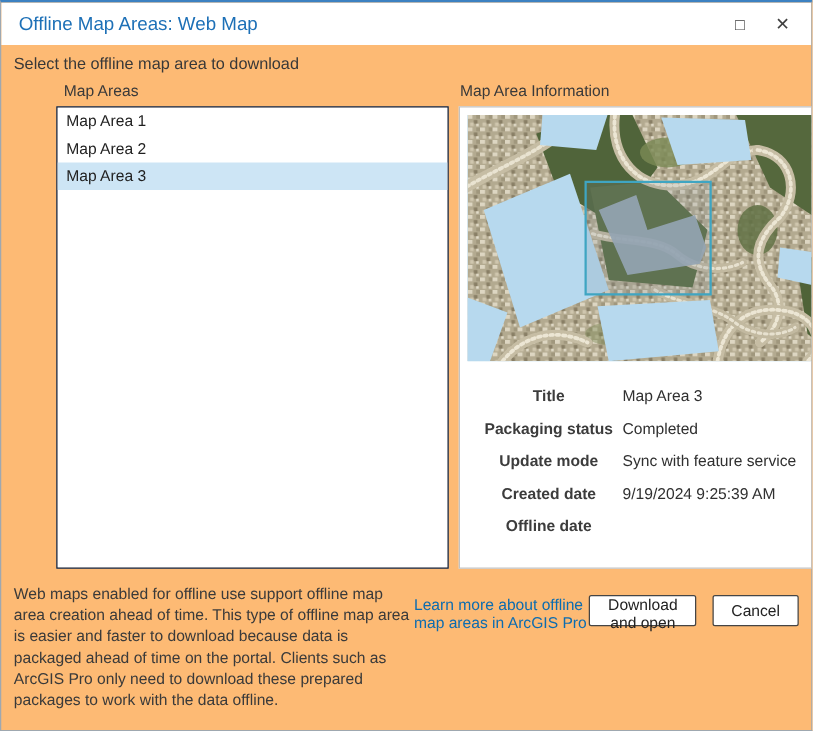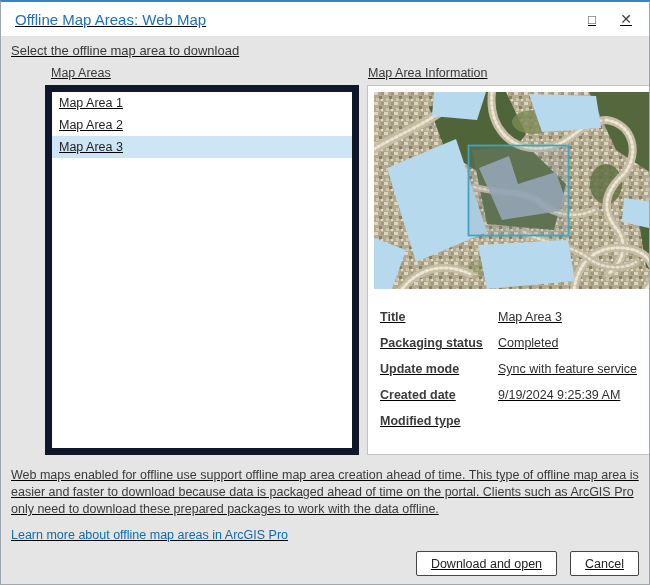--- a/index.html
+++ b/index.html
@@ -1,26 +1,25 @@
 <!DOCTYPE html>
 <html><head>
 <meta charset="utf-8">
 <style>
   * { margin:0; padding:0; box-sizing:border-box; }
   html,body { width:650px; height:585px; }
   body { font-family:"Liberation Sans","DejaVu Sans",sans-serif; }
 
   .dialog {
     width:650px; height:585px;
-    background:#e5e5e5;
+    background:#fdba74;
     border:1px solid #9fa8b0;
     border-top:2px solid #3c81c1;
     display:flex; flex-direction:column;
     overflow:hidden;
-    text-decoration:underline;
   }
 
   
   .titlebar {
     height:34px; background:#ffffff;
     display:flex; align-items:center;
     flex-shrink:0;
   }
   .titlebar .title {
     color:#1d70b7; font-size:15px;
@@ -45,21 +44,21 @@
   .col-left  { width:322px; padding-left:8px; }
   .col-right { width:380px; padding-left:8px; }
   .section-header {
     height:24px; padding:5px 0 0 6px;
     font-size:12.5px; color:#3a3a3a;
   }
   .col-right .section-header { padding-left:1px; }
 
   .list-box {
     width:314px; height:370px;
-    background:#ffffff; border:7px solid #0f172a;
+    background:#ffffff; border:1px solid #0f172a;
     overflow:hidden;
   }
   .list-row {
     height:22px; line-height:22px;
     padding-left:7px; font-size:12.5px; color:#1f1f1f;
     cursor:default;
   }
   .list-row.selected { background:#cde5f5; }
 
   .info-box {
@@ -68,25 +67,25 @@
     overflow:hidden;
   }
   .map-thumb {
     width:298px; height:197px; margin:6px;
     overflow:hidden; background:#b7d9ee;
   }
   .map-thumb svg { display:block; }
 
   .fields { padding:14px 8px 0 12px; }
   .field-row { display:flex; margin-bottom:9px; line-height:17px; }
-  .field-label { width:118px; font-size:12.5px; font-weight:bold; color:#3c3c3c; flex-shrink:0; }
+  .field-label { width:118px; font-size:12.5px; font-weight:bold; color:#3c3c3c; flex-shrink:0;text-align:center; }
   .field-value { font-size:12.5px; color:#303030; }
 
   
-  .footer { flex:1; padding:12px 10px 0 10px; display:flex; flex-direction:column; }
+  .footer { flex:1; padding:12px 10px 0 10px; display:flex; flex-direction:row; }
   .description {
     font-size:12.5px; color:#3a3a3a; line-height:17px; width:632px;
   }
   .learn-link {
     margin-top:10px; font-size:12.5px; color:#0c6cb0;
     text-decoration:none; align-self:flex-start; cursor:pointer;
   }
   .button-row {
     margin-top:9px; display:flex; justify-content:flex-end; gap:13px;
   }
@@ -190,21 +189,21 @@
           </div>
           <div class="field-row">
             <span class="field-label">Update mode</span>
             <span class="field-value">Sync with feature service</span>
           </div>
           <div class="field-row">
             <span class="field-label">Created date</span>
             <span class="field-value">9/19/2024 9:25:39 AM</span>
           </div>
           <div class="field-row">
-            <span class="field-label">Modified type</span>
+            <span class="field-label">Offline date</span>
           </div>
         </div>
 
       </div>
     </div>
   </div>
 
   <div class="footer">
     <div class="description">Web maps enabled for offline use support offline map area creation ahead of time. This type of offline map area is easier and faster to download because data is packaged ahead of time on the portal. Clients such as ArcGIS Pro only need to download these prepared packages to work with the data offline.</div>
     <a class="learn-link">Learn more about offline map areas in ArcGIS Pro</a>

